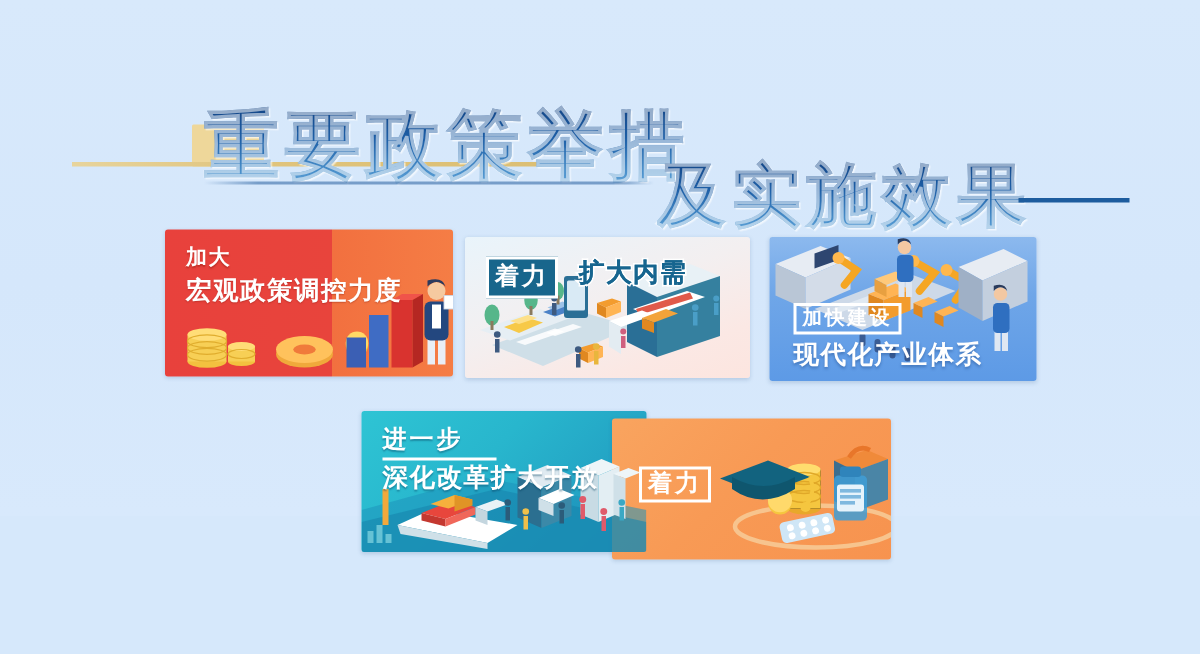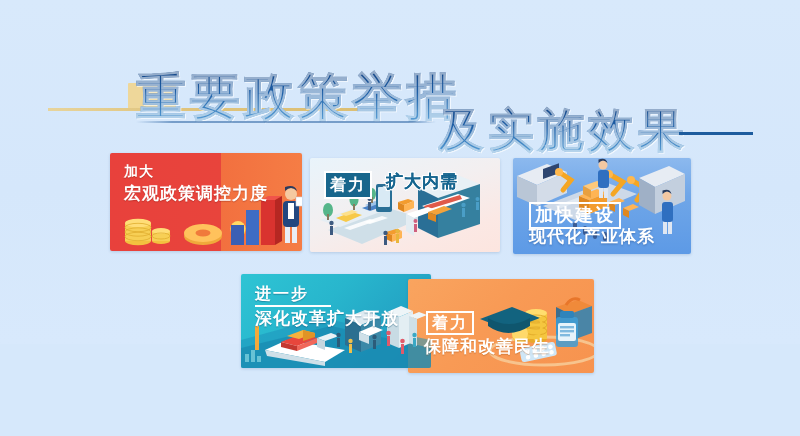--- a/index.html
+++ b/index.html
@@ -50,21 +50,21 @@
   #card2 .boxed{left:14px;top:13px;font-size:16px;color:#fff;
     background:#18668c;padding:2px 4px;letter-spacing:2px;
     border:2px solid #fff;}
   #card2 .t2{left:76px;top:13px;font-size:17px;color:#16658f;
     -webkit-text-stroke:2.2px #fff;paint-order:stroke fill;letter-spacing:1px;}
   #card2 .t2b{left:76px;top:13px;font-size:17px;color:#16658f;letter-spacing:1px;}
 
   
   #card3{left:513px;top:158px;width:178px;height:96px;
     background:linear-gradient(180deg,#8cb9ee 0%,#6fa6e8 40%,#5d9ae6 100%);}
-  #card3 .t1{left:16px;top:44px;font-size:18px;color:#fff;
+  #card3 .t1{left:16px;top:44px;font-size:13px;color:#fff;
     border:2px solid #fff;padding:0px 4px;letter-spacing:2px;}
   #card3 .t2{left:16px;top:68px;font-size:17px;color:#fff;letter-spacing:1px;
     text-shadow:0 1px 2px rgba(20,60,120,.4);font-family:Liberation Serif, serif;}
 
   
   #card4{left:204px;top:274px;width:190px;height:94px;
     background:linear-gradient(135deg,#2ec4d4 0%,#28b6cd 40%,#1f93bd 100%);margin-left:37px;}
   #card4 .t1{left:14px;top:10px;font-size:16px;color:#fff;letter-spacing:2px;
     text-shadow:0 1px 1px rgba(10,70,100,.4);}
   #card4 .t1u{position:absolute;left:14px;top:31px;width:76px;height:2px;
@@ -400,17 +400,16 @@
           <circle cx="127" cy="68.5" r="2.3"></circle>
             <circle cx="135" cy="68.5" r="2.3"></circle>
           <circle cx="111" cy="74" r="2.3"></circle>
             <circle cx="119" cy="74" r="2.3"></circle>
           <circle cx="127" cy="74" r="2.3"></circle>
             <circle cx="135" cy="74" r="2.3"></circle>
         </g>
       </g>
     </svg>
     <div class="card-txt boxed">着力</div>
-    <div class="card-txt t2">保障和改善民生</div>
   </div>
 
 
 </div>
 
 </body></html>

